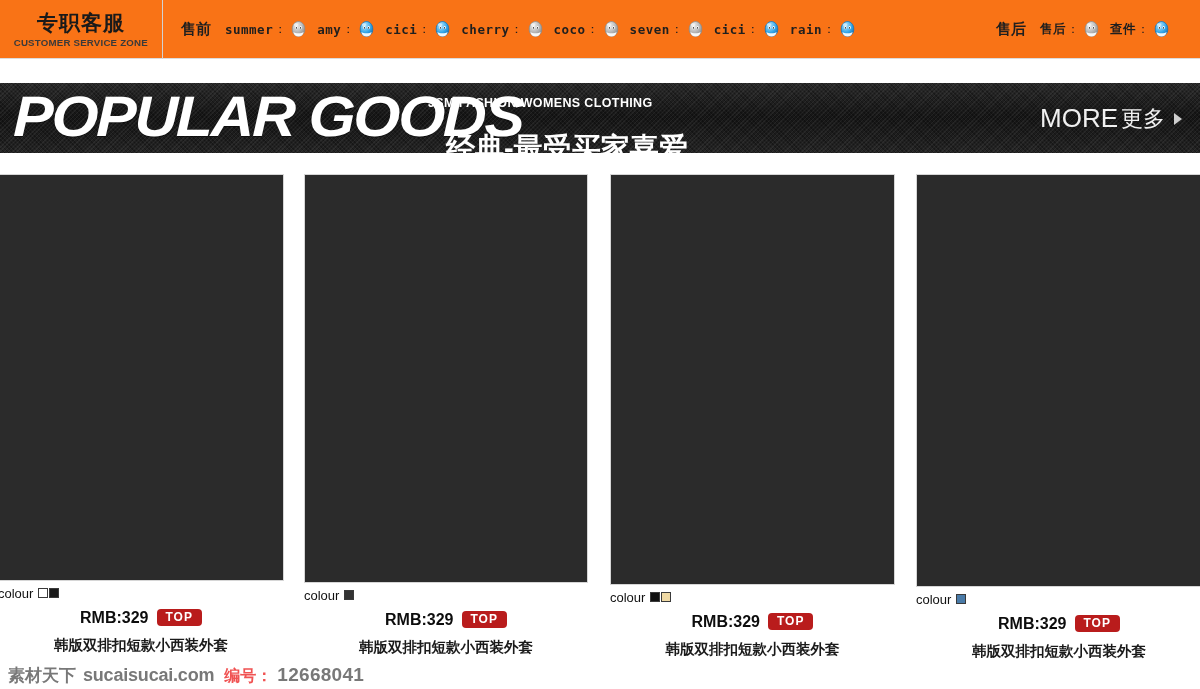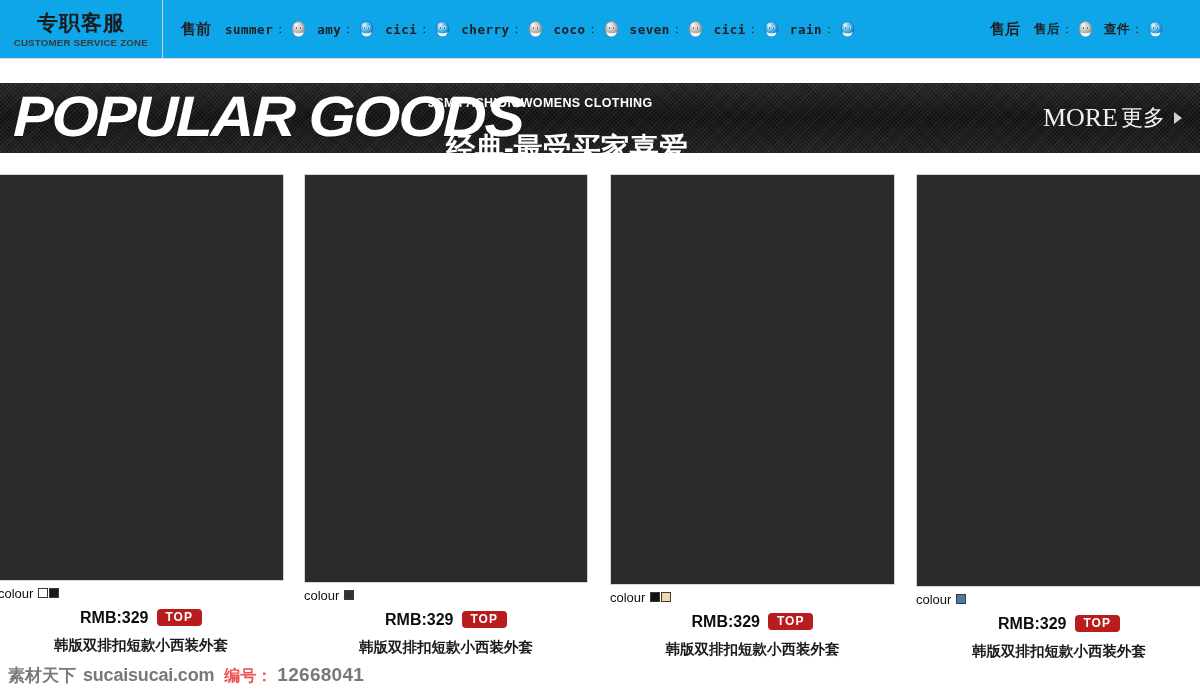--- a/index.html
+++ b/index.html
@@ -15,21 +15,21 @@
     font-family: "Liberation Sans", sans-serif;
     -webkit-font-smoothing: antialiased;
   }
 
   
   .service-bar {
     position: absolute;
     left: 0; top: 0;
     width: 1200px;
     height: 59px;
-    background: #0ea5e9;
+    background: #f97316;
     border-bottom: 1px solid #dcdcdc;
     box-sizing: border-box;
     display: flex;
     align-items: center;
   }
   .logo-block {
     width: 163px;
     height: 59px;
     flex: 0 0 163px;
     border-right: 1px solid #d2d2d2;
@@ -170,21 +170,21 @@
   .banner-more {
     position: absolute;
     right: 18px;
     top: 20px;
     display: flex;
     align-items: center;
     white-space: nowrap;
     cursor: pointer;
   }
   .more-en {
-    font-family: Liberation Serif, serif;
+    font-family: Liberation Sans, sans-serif;
     font-size: 26px;
     font-weight: normal;
     color: #f0f0f0;
     letter-spacing: 0px;
   }
   .more-cn {
     font-family: "DejaVu Sans", sans-serif;
     font-size: 22px;
     font-weight: normal;
     color: #f0f0f0;
@@ -487,21 +487,21 @@
               <ellipse cx="7.8" cy="8.3" rx="0.62" ry="0.85" fill="#2b2b2b"></ellipse>
               <ellipse cx="12.2" cy="8.3" rx="0.62" ry="0.85" fill="#2b2b2b"></ellipse>
               <ellipse cx="7.3" cy="4.9" rx="2.5" ry="1.5" fill="#ffffff" opacity="0.45"></ellipse>
             </svg></span>
         </div>
       </div>
   </div>
 
   <div class="spacer-flex"></div>
 
-  <div class="svc-group" style="padding-right:26px;">
+  <div class="svc-group" style="padding-right:20px;">
     <div class="svc-title">售后</div>
     <div id="aftersale-list" style="display:flex;align-items:center;">
         <div class="svc-item">
           <span class="svc-name">售后</span>
           <span class="svc-colon">：</span>
           <span class="ww-icon"><svg viewBox="0 0 20 20" width="19" height="19">
               <defs>
                 <radialGradient id="goff" cx="36%" cy="26%" r="78%">
                   <stop offset="0%" stop-color="#efefef"></stop>
                   <stop offset="62%" stop-color="#b5b5b5"></stop>

